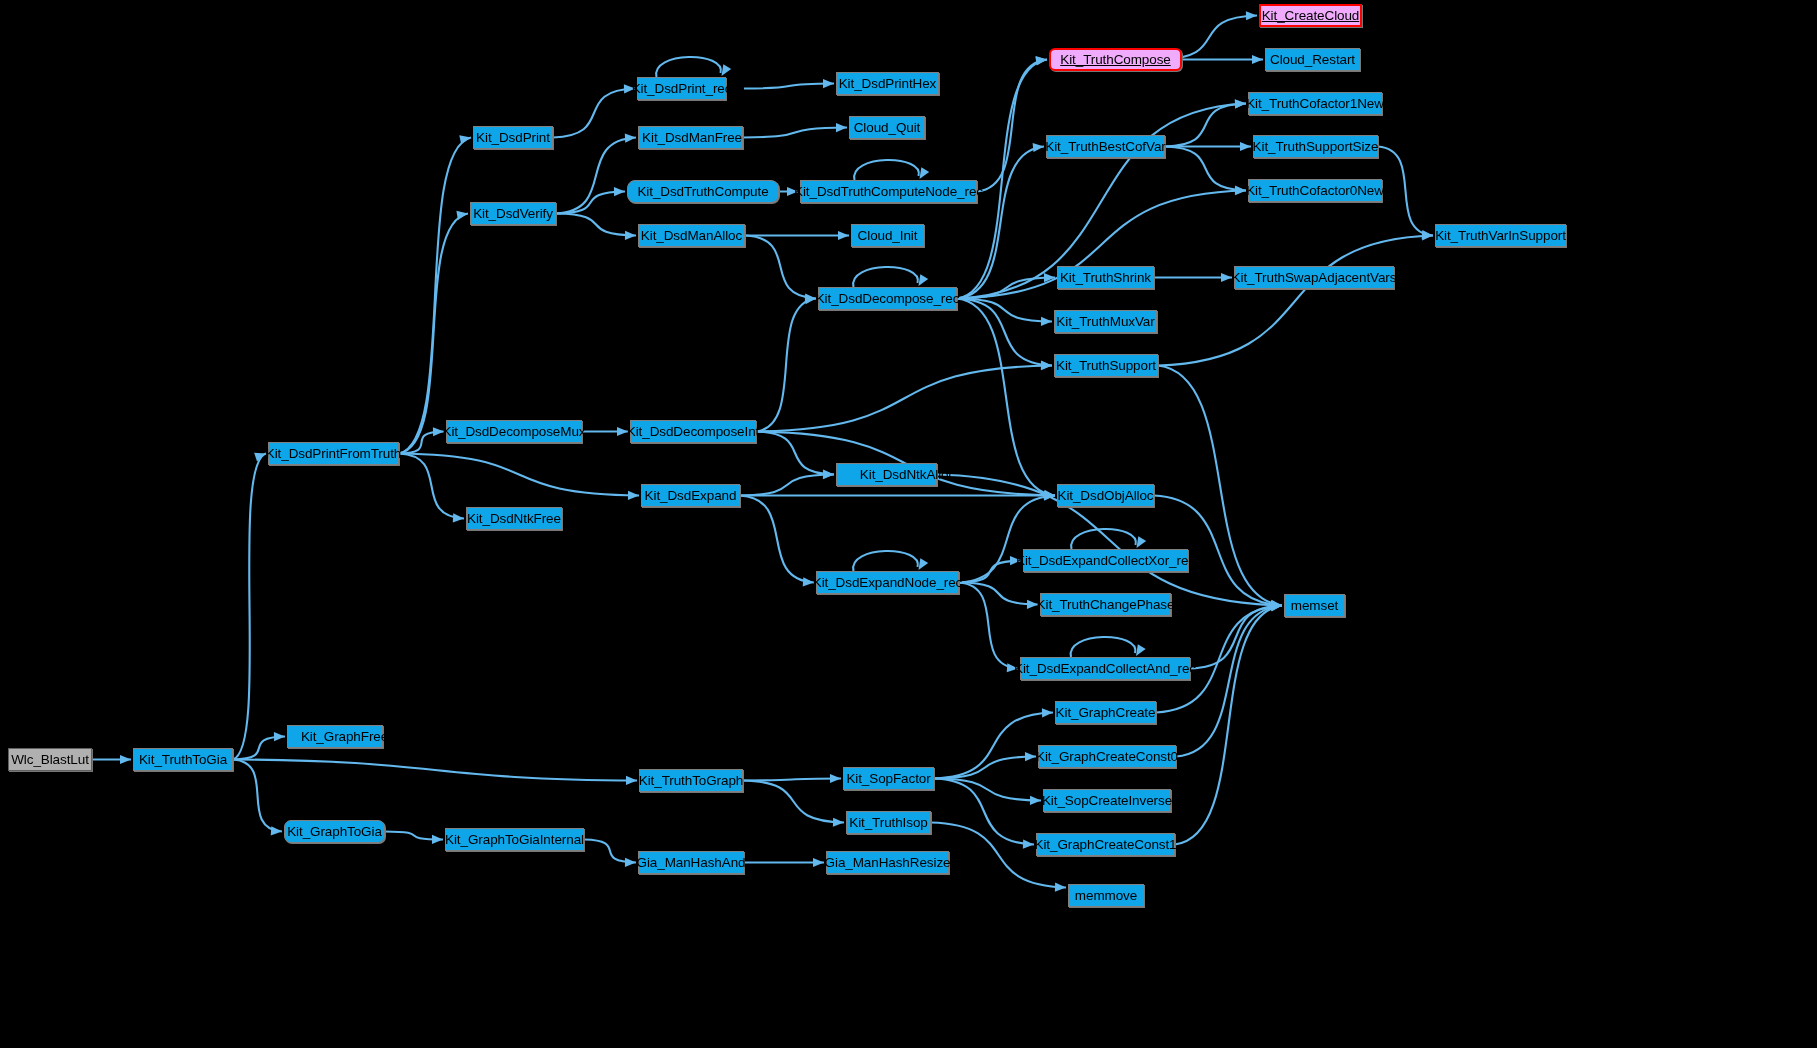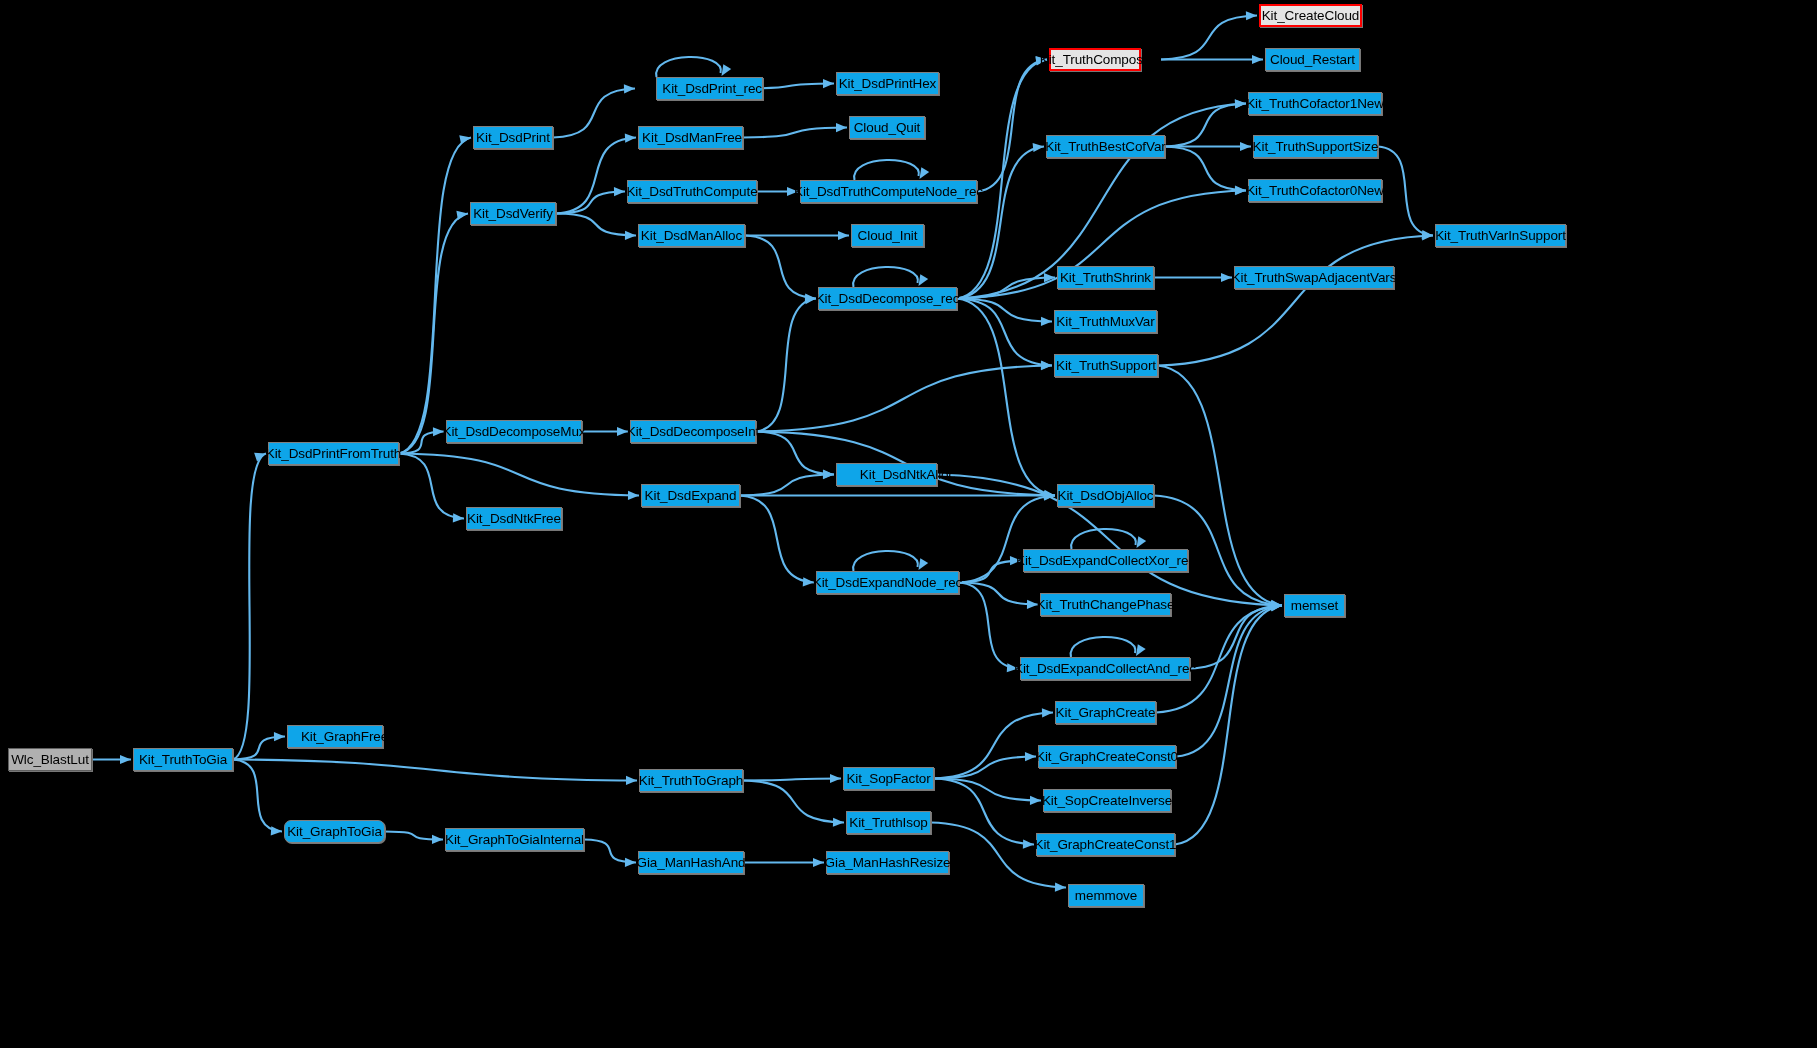--- a/index.html
+++ b/index.html
@@ -40,22 +40,23 @@
     height: 23px;
     box-shadow: 1px 1px 0 #777;
     cursor: pointer;
     letter-spacing: -0.1px;
   }
   .gnode.root {
     background: #b0b0b0;
     border: 1px solid #606060;
   }
   .gnode.hot {
-    background: #e5e5e5;
+    background: #f0abfc;
     border: 2px solid #ff0000;
+    text-decoration: underline;
   }
   .edge {
     fill: none;
     stroke: #63b8ee;
     stroke-width: 2.1px;
   }
   .arrowhead {
     fill: #63b8ee;
     stroke: none;
   }
@@ -289,48 +290,48 @@
       </div>
       <div class="gnode" style="left: 1020px; top: 657px; width: 170px;">
         <span>Kit_DsdExpandCollectAnd_rec</span>
       </div>
       <div class="gnode" style="left: 473px; top: 126px; width: 80px;">
         <span>Kit_DsdPrint</span>
       </div>
       <div class="gnode" style="left: 470px; top: 202px; width: 86px;">
         <span>Kit_DsdVerify</span>
       </div>
-      <div class="gnode" style="left: 656px; top: 77px; width: 107px; justify-content: flex-end;">
+      <div class="gnode" style="left: 637px; top: 77px; width: 89px;">
         <span>Kit_DsdPrint_rec</span>
       </div>
       <div class="gnode" style="left: 638px; top: 126px; width: 105px; justify-content: flex-end;">
         <span>Kit_DsdManFree</span>
       </div>
-      <div class="gnode" style="left: 627px; top: 180px; width: 130px;">
+      <div class="gnode" style="left: 627px; top: 180px; width: 152px; border-radius: 8px;">
         <span>Kit_DsdTruthCompute</span>
       </div>
       <div class="gnode" style="left: 638px; top: 224px; width: 107px;">
         <span>Kit_DsdManAlloc</span>
       </div>
       <div class="gnode" style="left: 836px; top: 72px; width: 103px;">
         <span>Kit_DsdPrintHex</span>
       </div>
       <div class="gnode" style="left: 849px; top: 116px; width: 76px;">
         <span>Cloud_Quit</span>
       </div>
       <div class="gnode" style="left: 800px; top: 180px; width: 177px;">
         <span>Kit_DsdTruthComputeNode_rec</span>
       </div>
       <div class="gnode" style="left: 851px; top: 224px; width: 73px;">
         <span>Cloud_Init</span>
       </div>
       <div class="gnode" style="left: 818px; top: 287px; width: 139px;">
         <span>Kit_DsdDecompose_rec</span>
       </div>
-      <div class="gnode hot" style="left: 1049px; top: 48px; width: 92px;">
+      <div class="gnode hot" style="left: 1049px; top: 48px; width: 133px; border-radius: 6px;">
         <span>Kit_TruthCompose</span>
       </div>
       <div class="gnode hot" style="left: 1259px; top: 4px; width: 103px;">
         <span>Kit_CreateCloud</span>
       </div>
       <div class="gnode" style="left: 1265px; top: 48px; width: 95px;">
         <span>Cloud_Restart</span>
       </div>
       <div class="gnode" style="left: 1248px; top: 92px; width: 134px;">
         <span>Kit_TruthCofactor1New</span>

